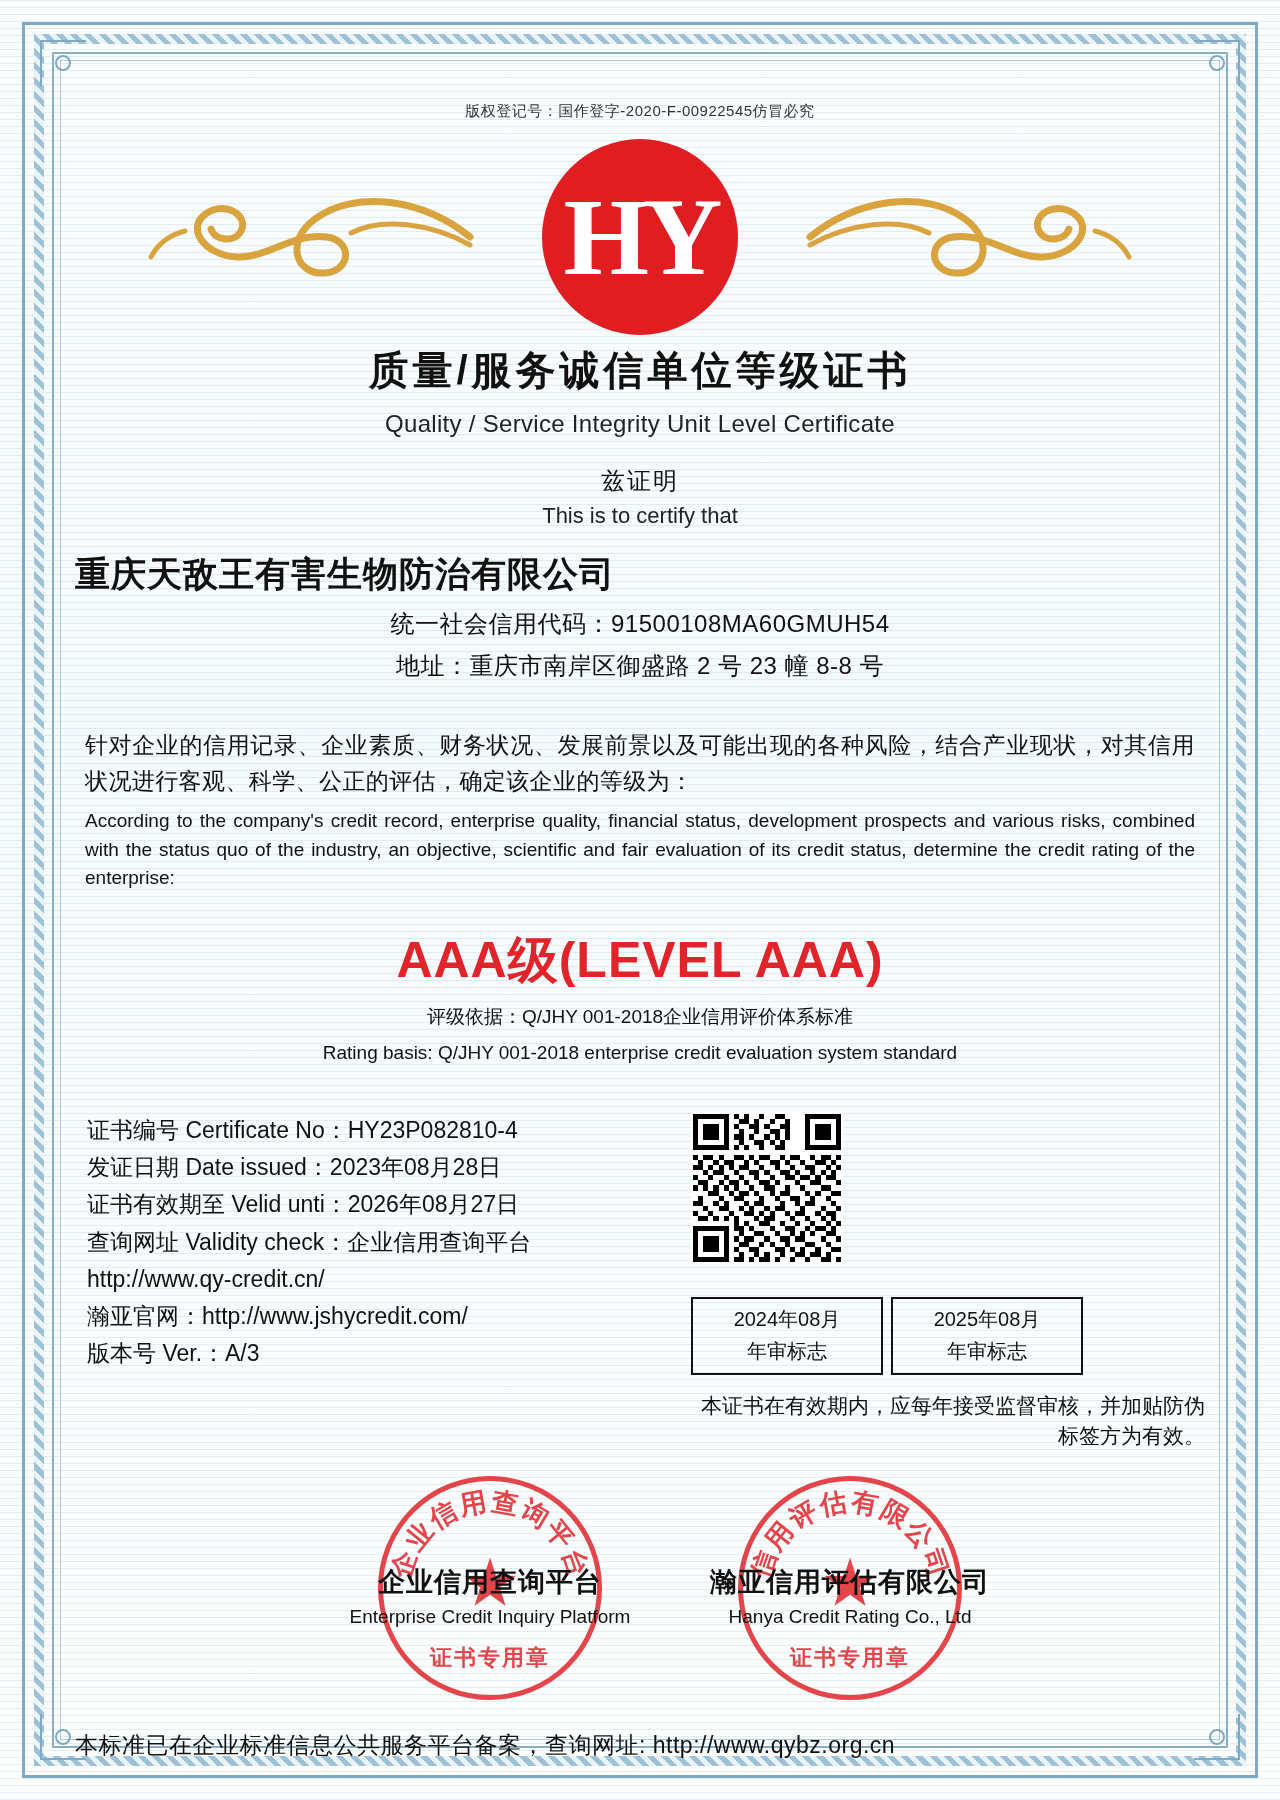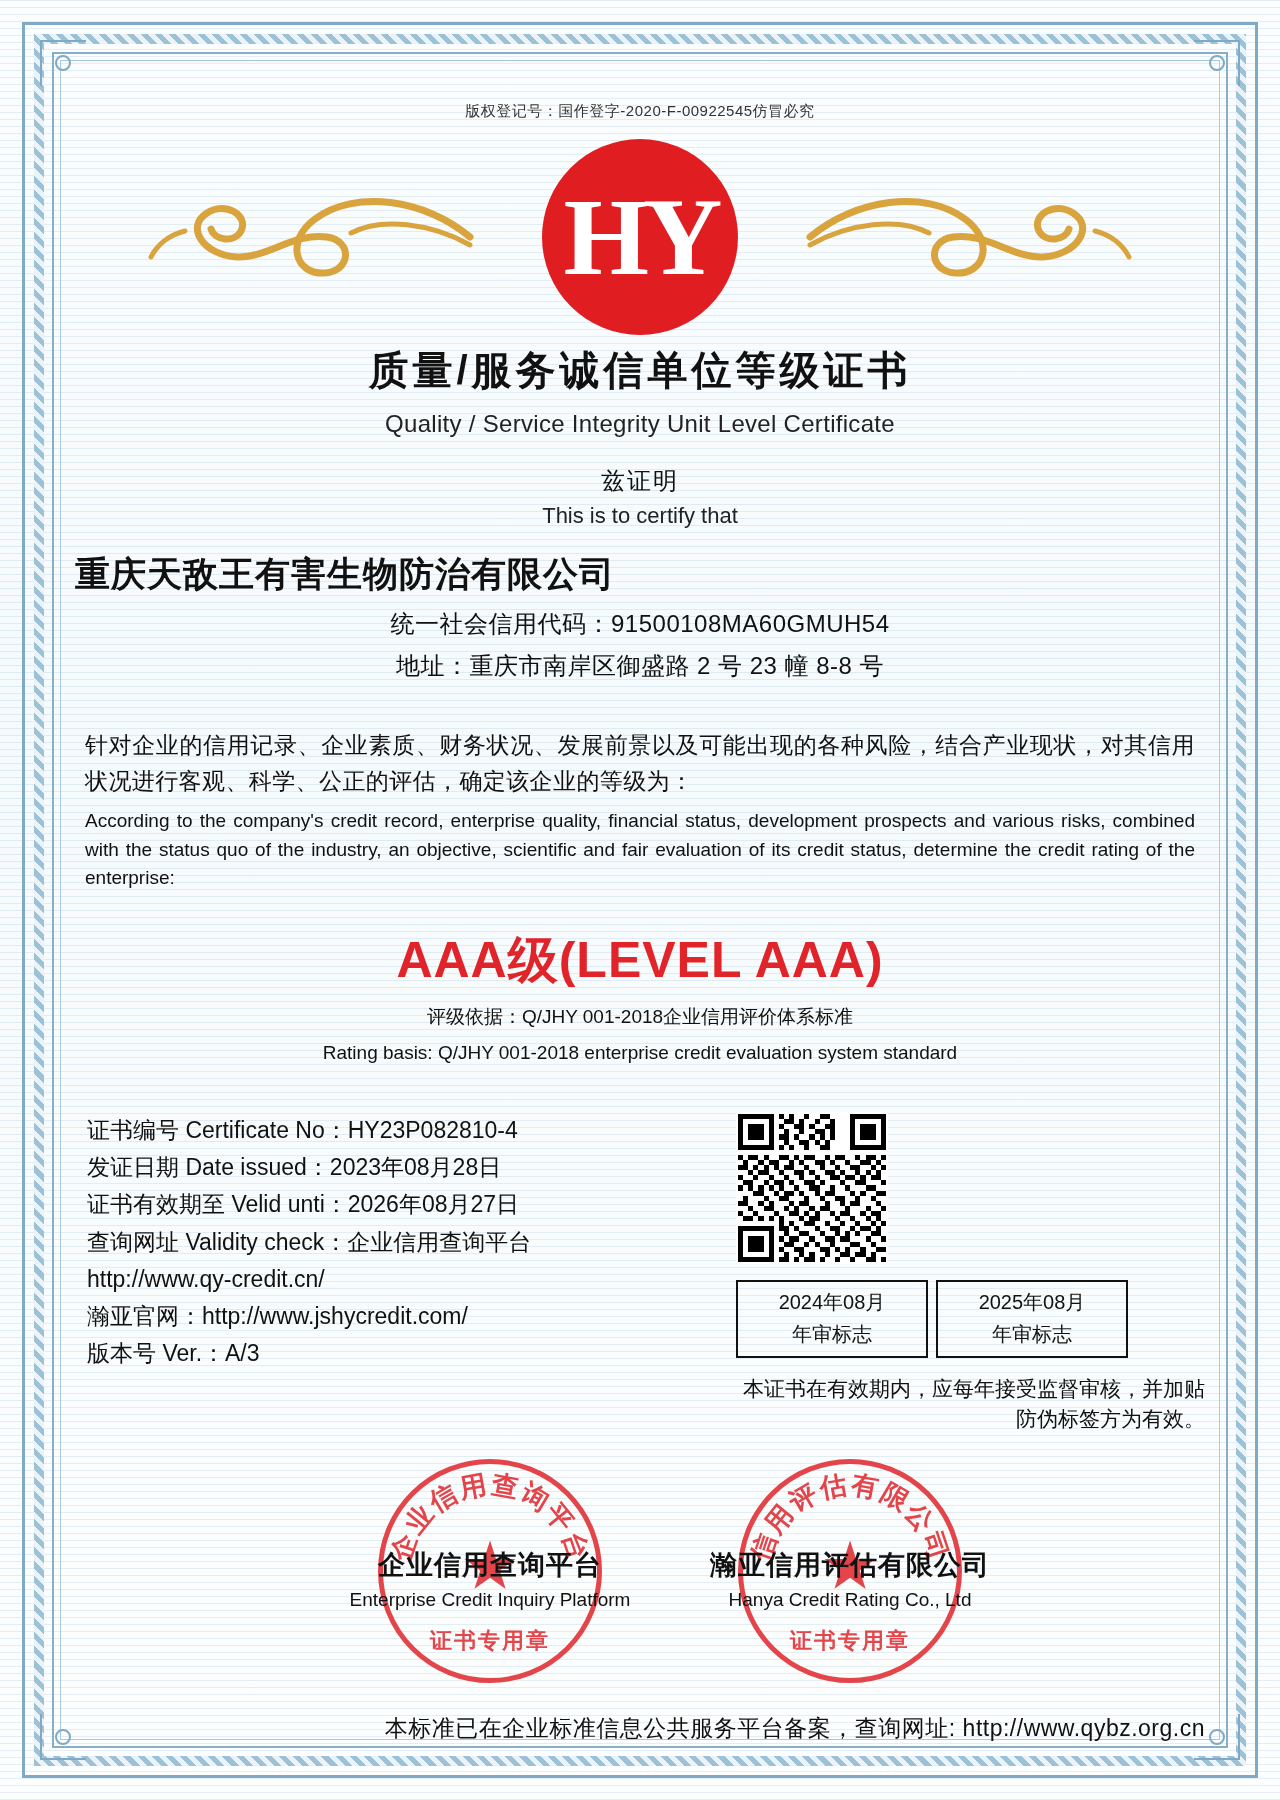--- a/index.html
+++ b/index.html
@@ -218,21 +218,20 @@
     font-size: 19px;
     color: #111;
     margin-top: 10px;
   }
   .rating-basis-en { margin-top: 12px; }
 
   
   .info-row {
     display: flex;
     margin-top: 48px;
-    gap: 45px;
   }
   .info-left {
     width: 600px;
     padding-left: 12px;
     box-sizing: border-box;
   }
   .info-line {
     font-size: 23px;
     color: #111;
     line-height: 1.62;
@@ -257,21 +256,21 @@
     box-sizing: border-box;
   }
   .qr-note {
     margin-left: 16px;
     font-size: 21px;
     line-height: 1.46;
     color: #111;
   }
   .stamp-boxes {
     display: flex;
-    margin-top: 16px;
+    margin-top: 33px;
     gap: 0;
     align-items: flex-end;
   }
   .stamp-box {
     width: 192px;
     height: 78px;
     border: 2px solid #111;
     display: flex;
     flex-direction: column;
     align-items: center;
@@ -351,21 +350,21 @@
   }
   .seal-name-en {
     position: relative;
     font-size: 19px;
     color: #111;
     margin-top: 6px;
   }
 
   
   .footer {
-    text-align: right;
+    text-align: left;
     font-size: 23px;
     color: #111;
     margin-top: 18px;
     letter-spacing: 0.5px;
   }
 </style>
 </head>
 <body>
 
 <div class="certificate">

